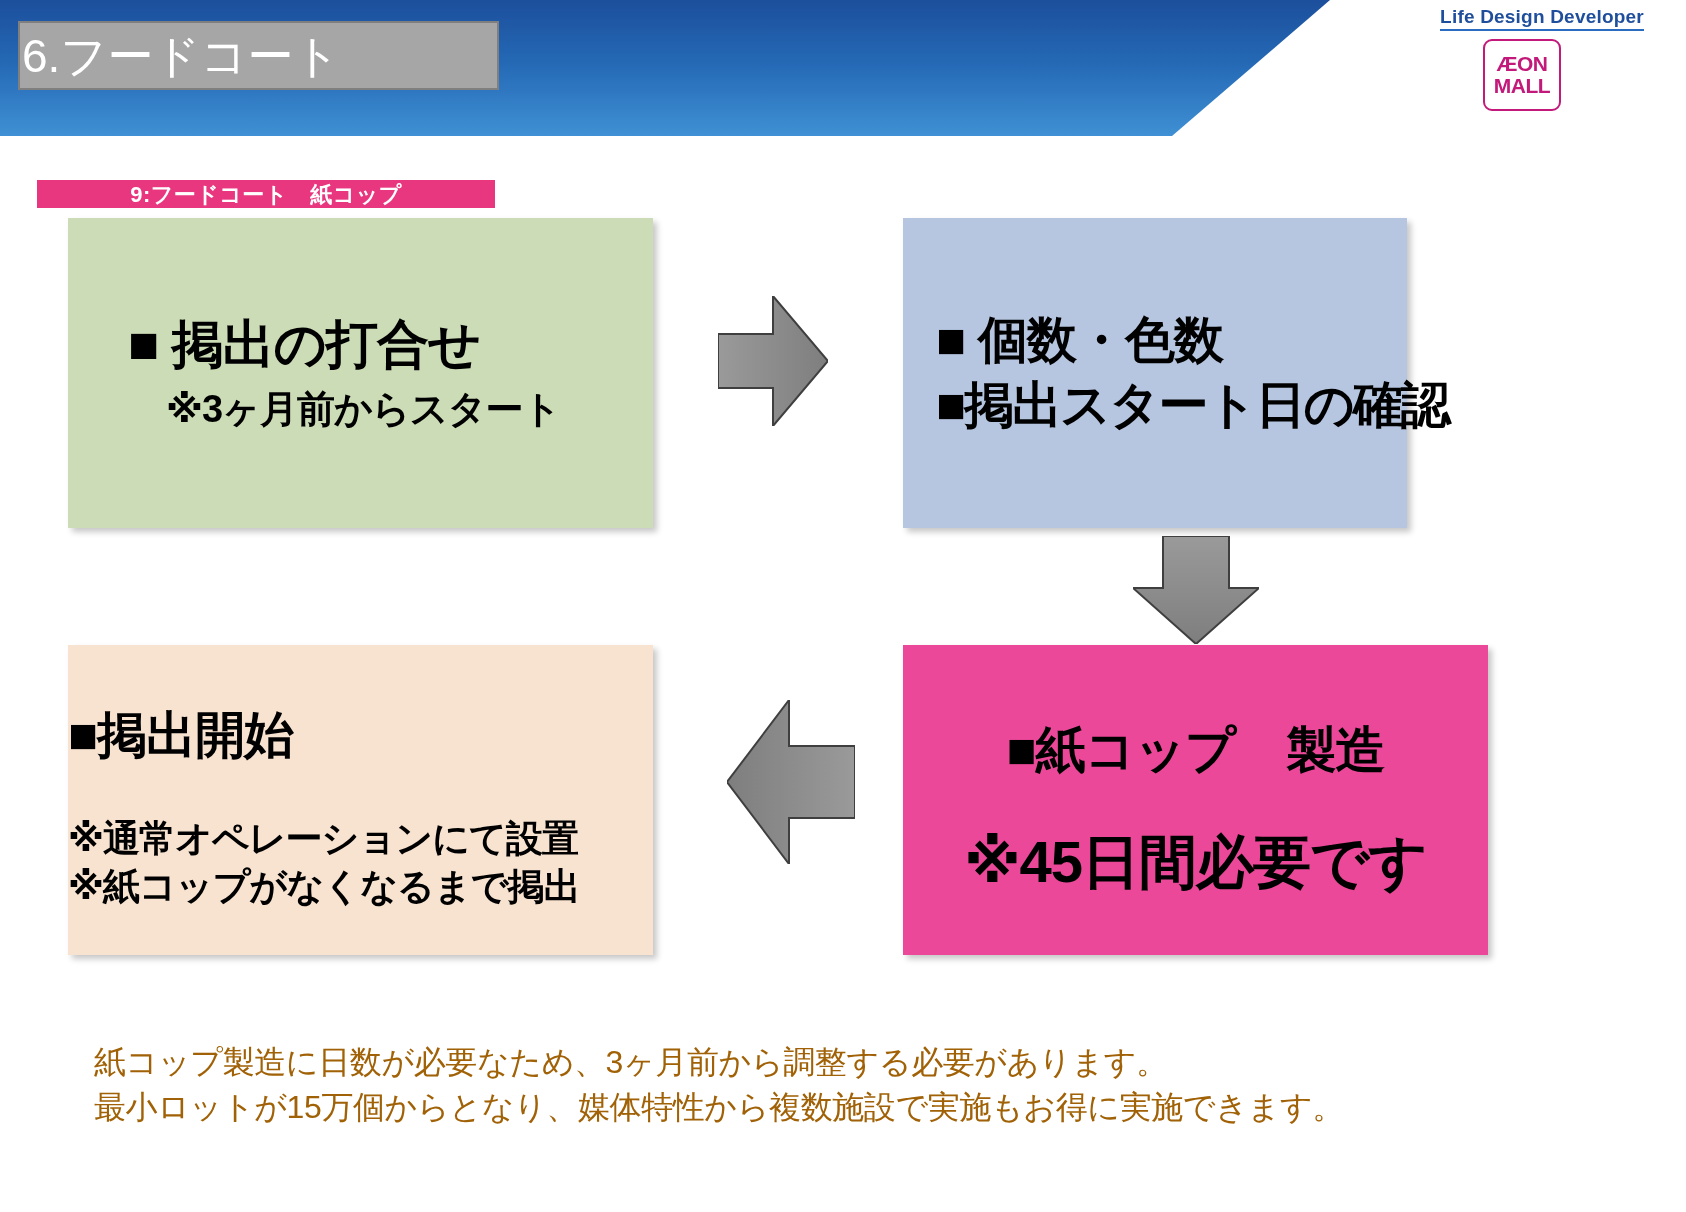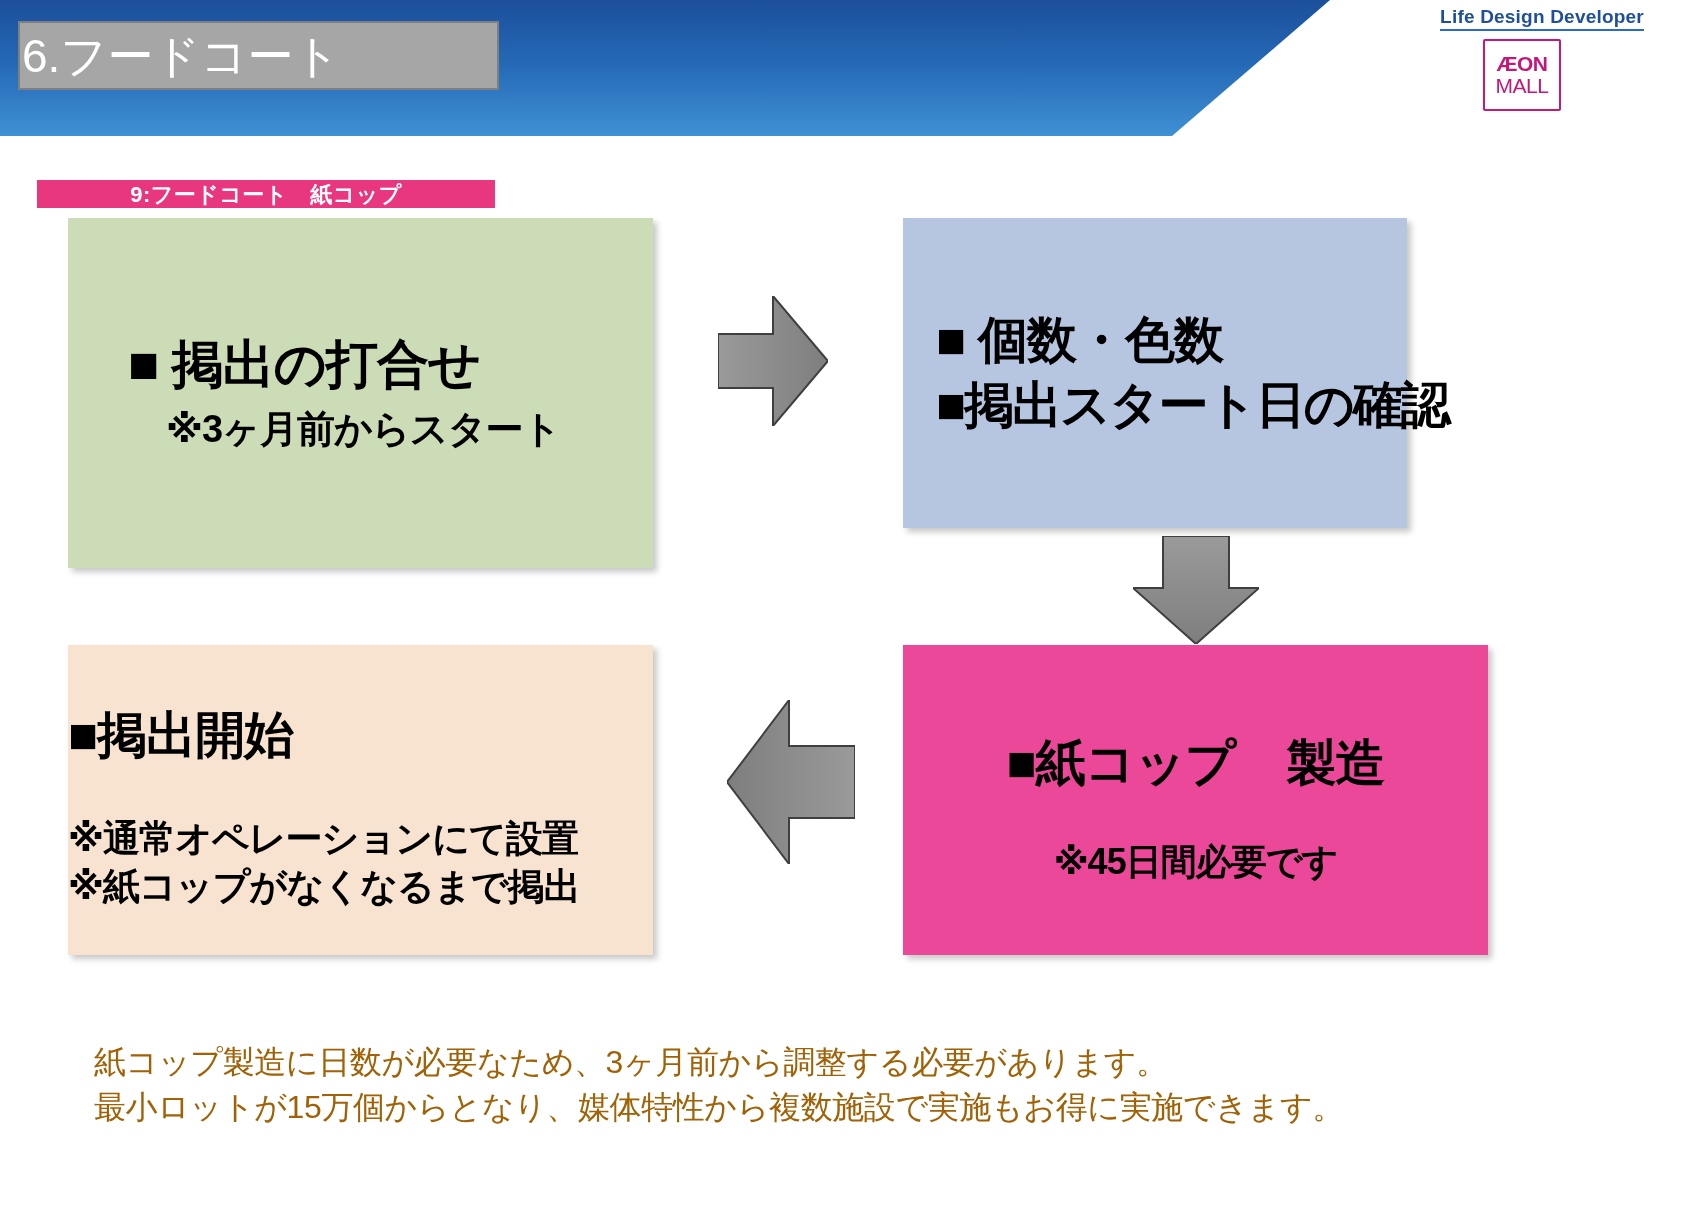--- a/index.html
+++ b/index.html
@@ -73,37 +73,37 @@
     display: inline-block;
     padding-bottom: 1px;
     white-space: nowrap;
     margin-left: 40px;
   }
   .brand-logo {
     margin: 8px auto 0 auto;
     width: 78px;
     height: 72px;
     border: 2px solid #c2197a;
-    border-radius: 2px;
+    border-radius: 9px;
     display: flex;
     flex-direction: column;
     align-items: center;
     justify-content: center;
     box-sizing: border-box;
   }
   .brand-logo-top {
     font-size: 21px;
     font-weight: bold;
     color: #c2197a;
     line-height: 1.05;
     letter-spacing: -0.5px;
   }
   .brand-logo-bottom {
     font-size: 21px;
-    font-weight: normal;
+    font-weight: bold;
     color: #c2197a;
     line-height: 1.05;
     letter-spacing: -0.5px;
   }
 
   
   .section-label {
     position: absolute;
     left: 37px;
     top: 160px;
@@ -136,21 +136,21 @@
     white-space: nowrap;
     color: #000000;
     font-weight: bold;
     line-height: 1.18;
   }
 
   #box-green {
     left: 68px;
     top: 218px;
     width: 585px;
-    height: 350px;
+    height: 310px;
     background: #ccdcb6;
     padding-left: 60px;
   }
   #box-green .heading {
     font-size: 52px;
     letter-spacing: -1px;
   }
   #box-green .sub {
     font-size: 38px;
     margin-top: 12px;
@@ -183,21 +183,21 @@
     height: 310px;
     background: #ec4899;
     align-items: center;
     padding-top: 18px;
   }
   #box-gray .heading {
     font-size: 50px;
     letter-spacing: -1px;
   }
   #box-gray .sub {
-    font-size: 36px;
+    font-size: 58px;
     margin-top: 48px;
     letter-spacing: -1px;
   }
 
   #box-peach {
     left: 68px;
     top: 645px;
     width: 585px;
     height: 310px;
     background: #f7e3d0;

